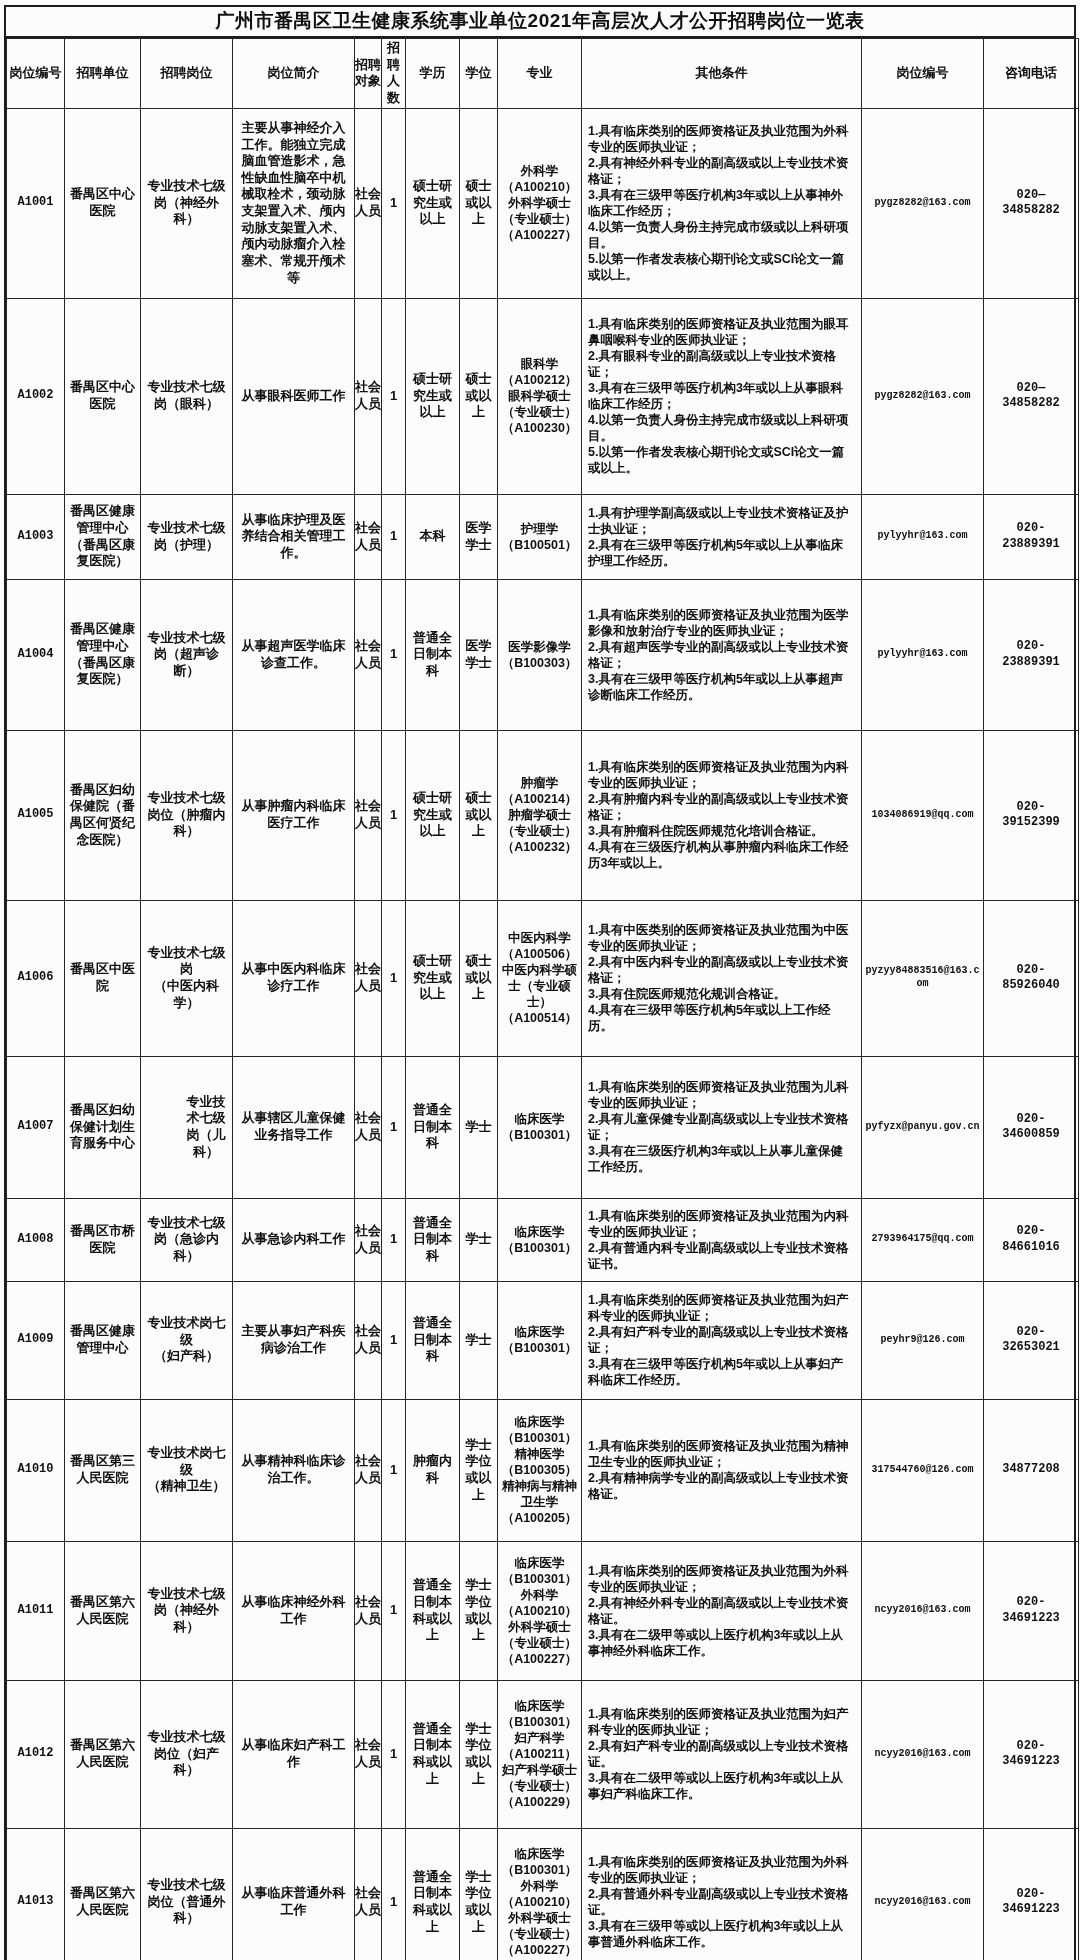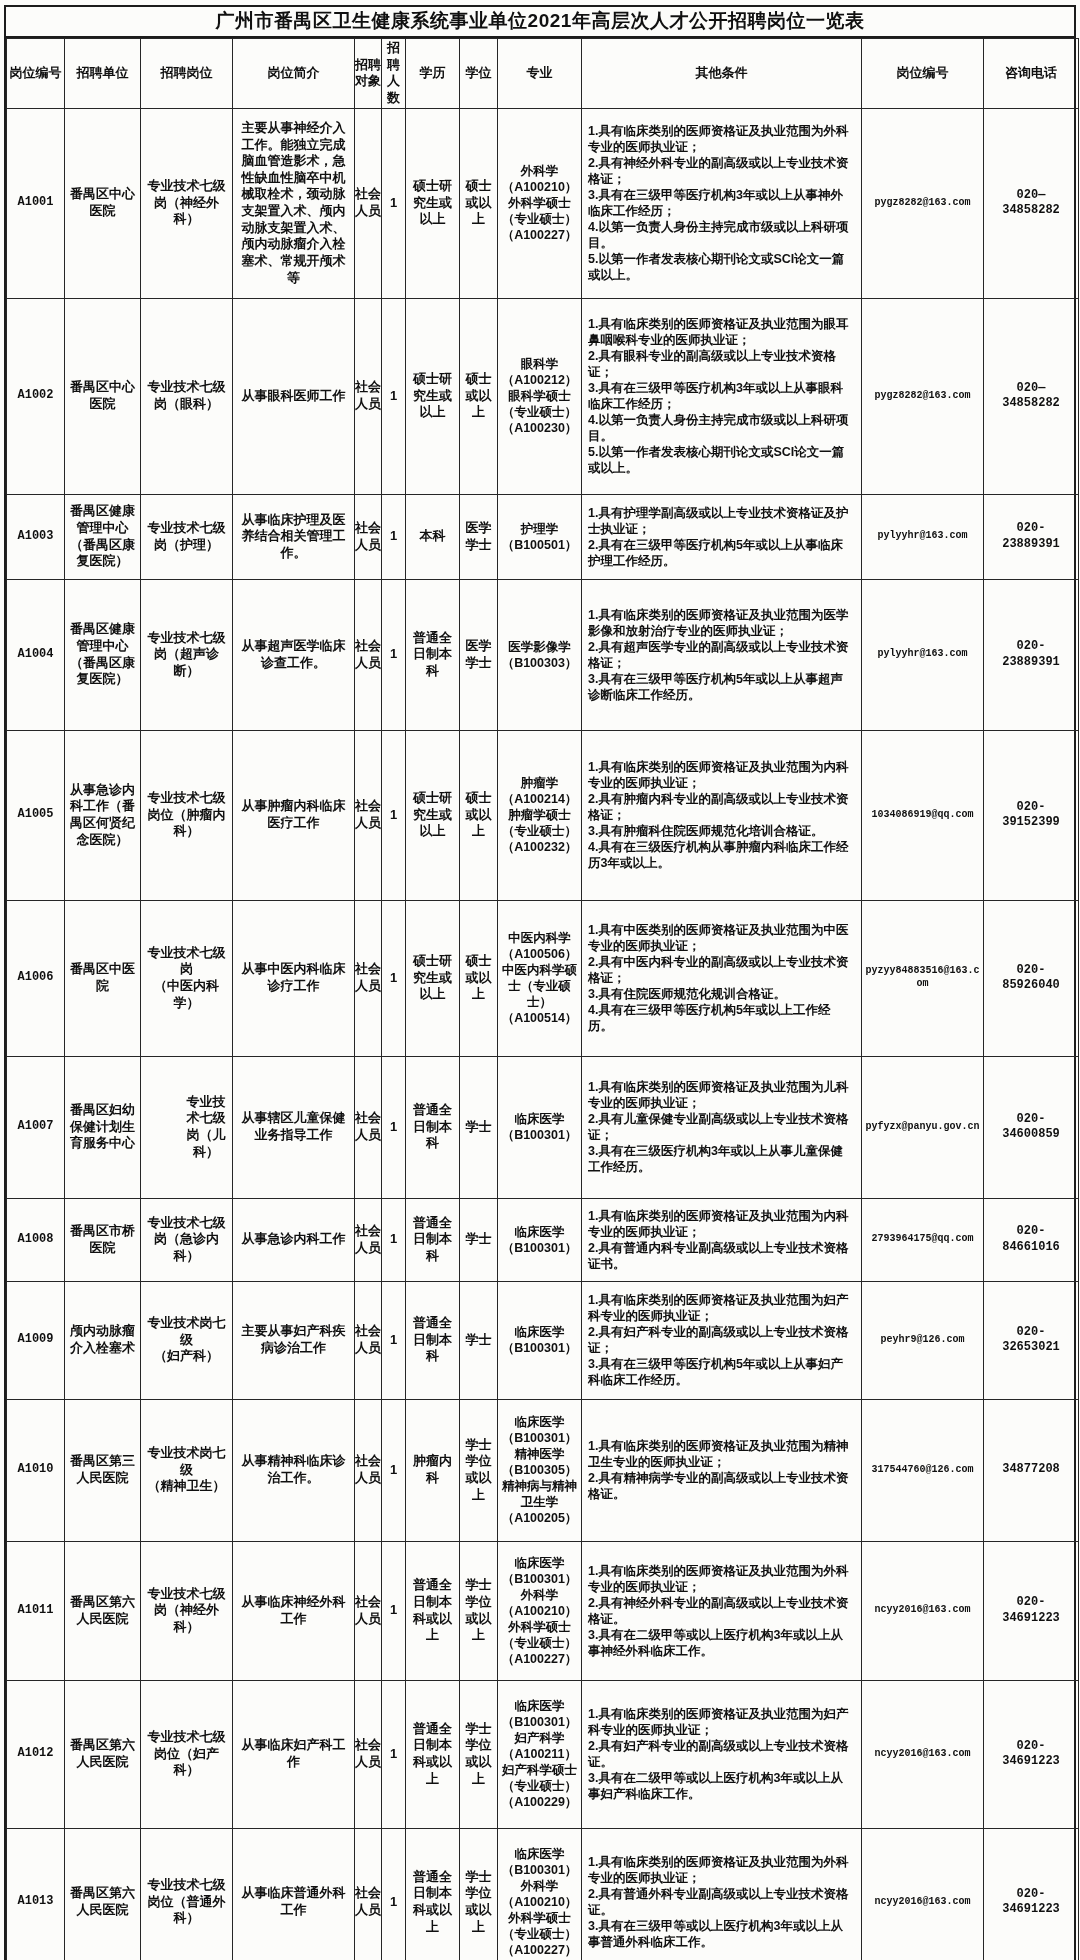--- a/index.html
+++ b/index.html
@@ -134,21 +134,21 @@
 （B100303）</td>
             <td class="col-conditions">1.具有临床类别的医师资格证及执业范围为医学影像和放射治疗专业的医师执业证；
 2.具有超声医学专业的副高级或以上专业技术资格证；
 3.具有在三级甲等医疗机构5年或以上从事超声诊断临床工作经历。</td>
             <td class="col-email">pylyyhr@163.com</td>
             <td class="col-phone">020-
 23889391</td>
           </tr>
           <tr style="height: 170px;">
             <td class="col-code">A1005</td>
-            <td class="col-unit">从事急诊内科工作（番禺区何贤纪念医院）</td>
+            <td class="col-unit">番禺区妇幼保健院（番禺区何贤纪念医院）</td>
             <td class="col-post pre" style="white-space: pre-line;">专业技术七级岗位（肿瘤内科）</td>
             <td class="col-intro pre">从事肿瘤内科临床医疗工作</td>
             <td class="col-target">社会人员</td>
             <td class="col-count">1</td>
             <td class="col-edu">硕士研究生或以上</td>
             <td class="col-degree">硕士或以上</td>
             <td class="col-major">肿瘤学
 （A100214）
 肿瘤学硕士
 （专业硕士）
@@ -213,21 +213,21 @@
             <td class="col-major">临床医学
 （B100301）</td>
             <td class="col-conditions">1.具有临床类别的医师资格证及执业范围为内科专业的医师执业证；
 2.具有普通内科专业副高级或以上专业技术资格证书。</td>
             <td class="col-email">2793964175@qq.com</td>
             <td class="col-phone">020-
 84661016</td>
           </tr>
           <tr style="height: 118px;">
             <td class="col-code">A1009</td>
-            <td class="col-unit">颅内动脉瘤介入栓塞术</td>
+            <td class="col-unit">番禺区健康管理中心</td>
             <td class="col-post pre" style="white-space: pre-line;">专业技术岗七级
 （妇产科）</td>
             <td class="col-intro pre">主要从事妇产科疾病诊治工作</td>
             <td class="col-target">社会人员</td>
             <td class="col-count">1</td>
             <td class="col-edu">普通全日制本科</td>
             <td class="col-degree">学士</td>
             <td class="col-major">临床医学
 （B100301）</td>
             <td class="col-conditions">1.具有临床类别的医师资格证及执业范围为妇产科专业的医师执业证；

